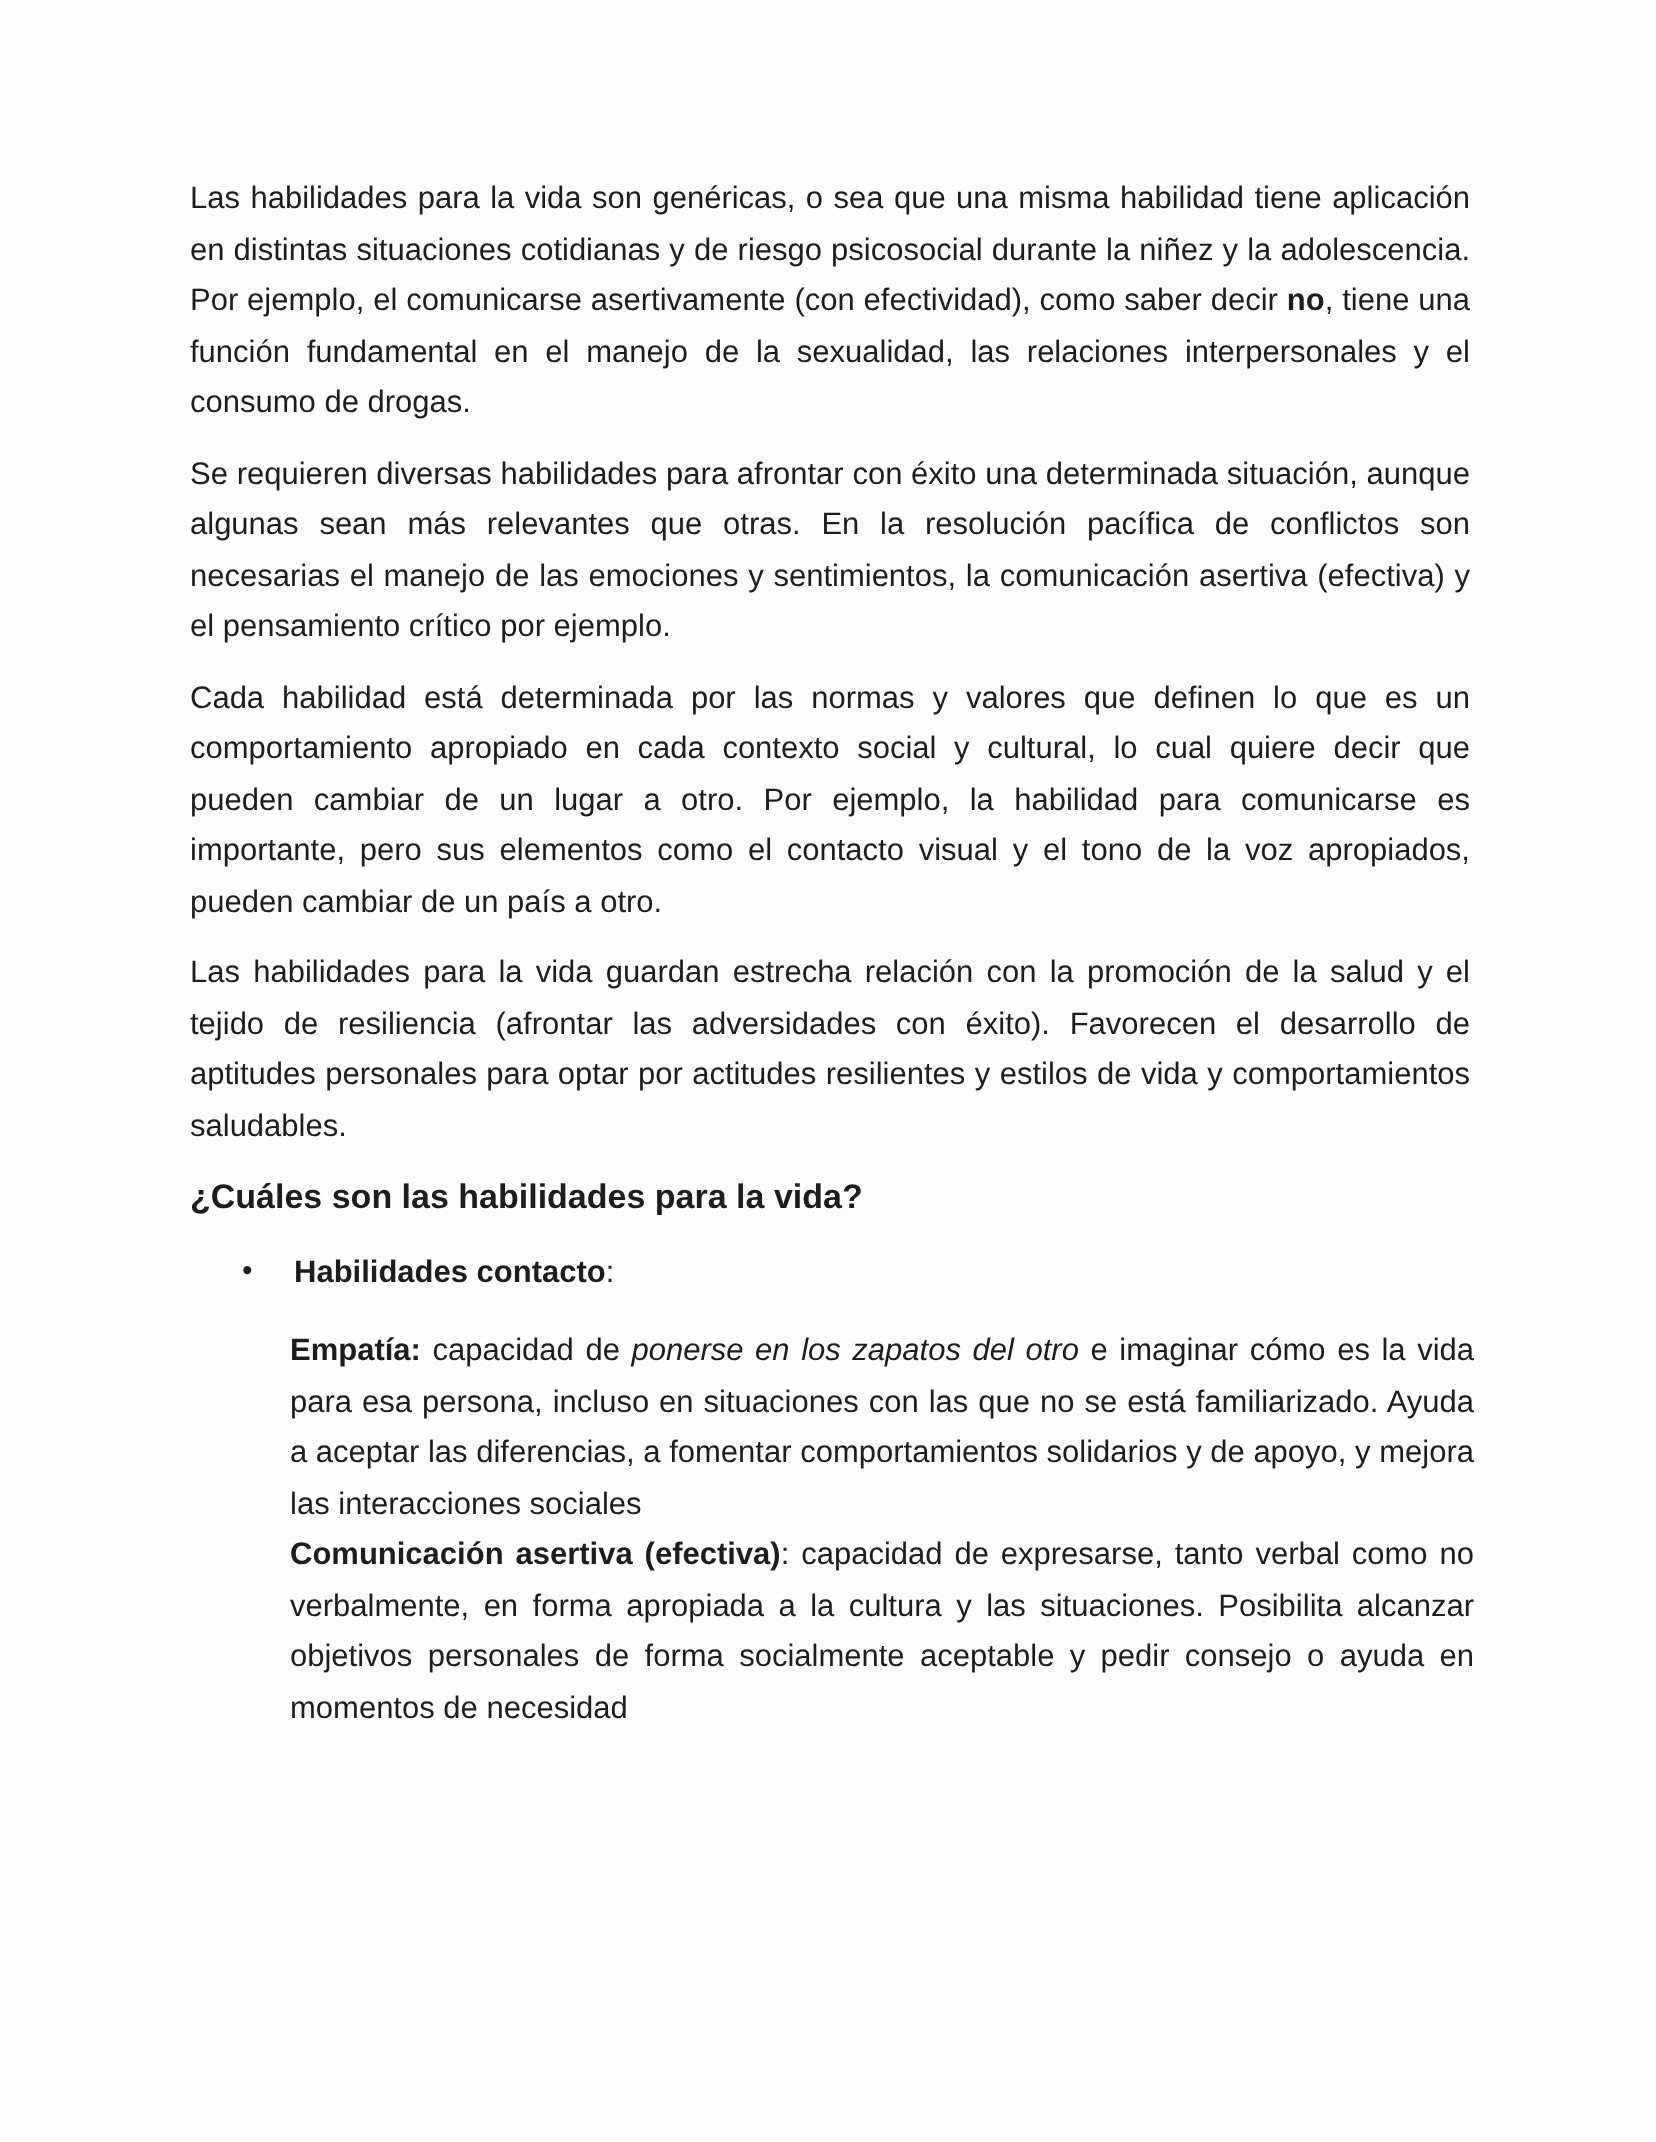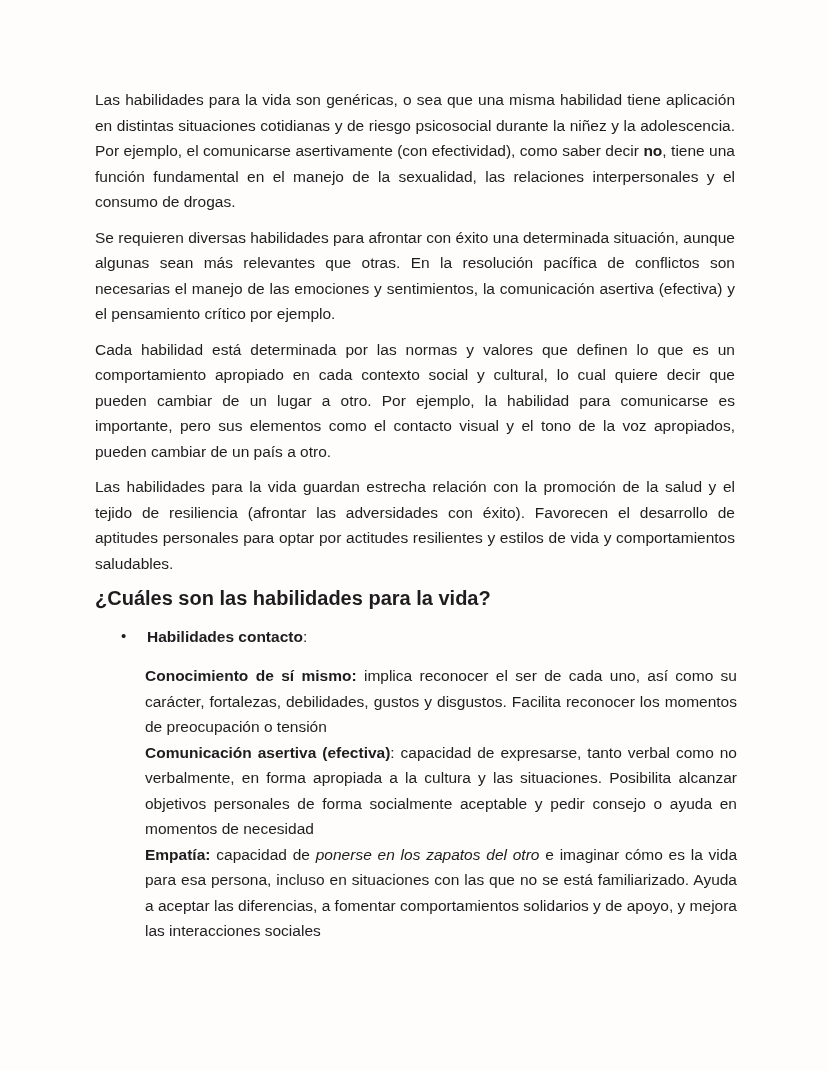--- a/index.html
+++ b/index.html
@@ -61,28 +61,27 @@
   <div class="content">
 
     <p class="para"><span>Las habilidades para la vida son genéricas, o sea que una misma habilidad tiene aplicación en distintas situaciones cotidianas y de riesgo psicosocial durante la niñez y la adolescencia. Por ejemplo, el comunicarse asertivamente (con efectividad), como saber decir </span><span class="b">no</span><span>, tiene una función fundamental en el manejo de la sexualidad, las relaciones interpersonales y el consumo de drogas.</span></p>
 
     <p class="para"><span>Se requieren diversas habilidades para afrontar con éxito una determinada situación, aunque algunas sean más relevantes que otras. En la resolución pacífica de conflictos son necesarias el manejo de las emociones y sentimientos, la comunicación asertiva (efectiva) y el pensamiento crítico por ejemplo.</span></p>
 
     <p class="para"><span>Cada habilidad está determinada por las normas y valores que definen lo que es un comportamiento apropiado en cada contexto social y cultural, lo cual quiere decir que pueden cambiar de un lugar a otro. Por ejemplo, la habilidad para comunicarse es importante, pero sus elementos como el contacto visual y el tono de la voz apropiados, pueden cambiar de un país a otro.</span></p>
 
     <p class="para"><span>Las habilidades para la vida guardan estrecha relación con la promoción de la salud y el tejido de resiliencia (afrontar las adversidades con éxito). Favorecen el desarrollo de aptitudes personales para optar por actitudes resilientes y estilos de vida y comportamientos saludables.</span></p>
 
-    <h2 class="heading" style="font-size:20px;"><span class="b">¿Cuáles son las habilidades para la vida?</span></h2>
+    <h2 class="heading" style="font-size:17px;"><span class="b">¿Cuáles son las habilidades para la vida?</span></h2>
 
 
     <div class="bullet-item">
       <span class="bullet-marker">•</span>
       <span><span class="b">Habilidades contacto</span><span>:</span></span>
     </div>
 
     <div class="defs">
-      <p class="def"><span class="b">Conocimiento de sí mismo:</span><span> implica reconocer el ser de cada uno, así como su carácter, fortalezas, debilidades, gustos y disgustos. Facilita reconocer los momentos de preocupación o tensión</span></p>
+      <p class="def"><span class="b">Empatía:</span><span> capacidad de </span><span class="i">ponerse en los zapatos del otro</span><span> e imaginar cómo es la vida para esa persona, incluso en situaciones con las que no se está familiarizado. Ayuda a aceptar las diferencias, a fomentar comportamientos solidarios y de apoyo, y mejora las interacciones sociales</span></p>
       <p class="def"><span class="b">Comunicación asertiva (efectiva)</span><span>: capacidad de expresarse, tanto verbal como no verbalmente, en forma apropiada a la cultura y las situaciones. Posibilita alcanzar objetivos personales de forma socialmente aceptable y pedir consejo o ayuda en momentos de necesidad</span></p>
-      <p class="def"><span class="b">Empatía:</span><span> capacidad de </span><span class="i">ponerse en los zapatos del otro</span><span> e imaginar cómo es la vida para esa persona, incluso en situaciones con las que no se está familiarizado. Ayuda a aceptar las diferencias, a fomentar comportamientos solidarios y de apoyo, y mejora las interacciones sociales</span></p>
     </div>
 
   </div>
 </div>
 
 </body></html>

